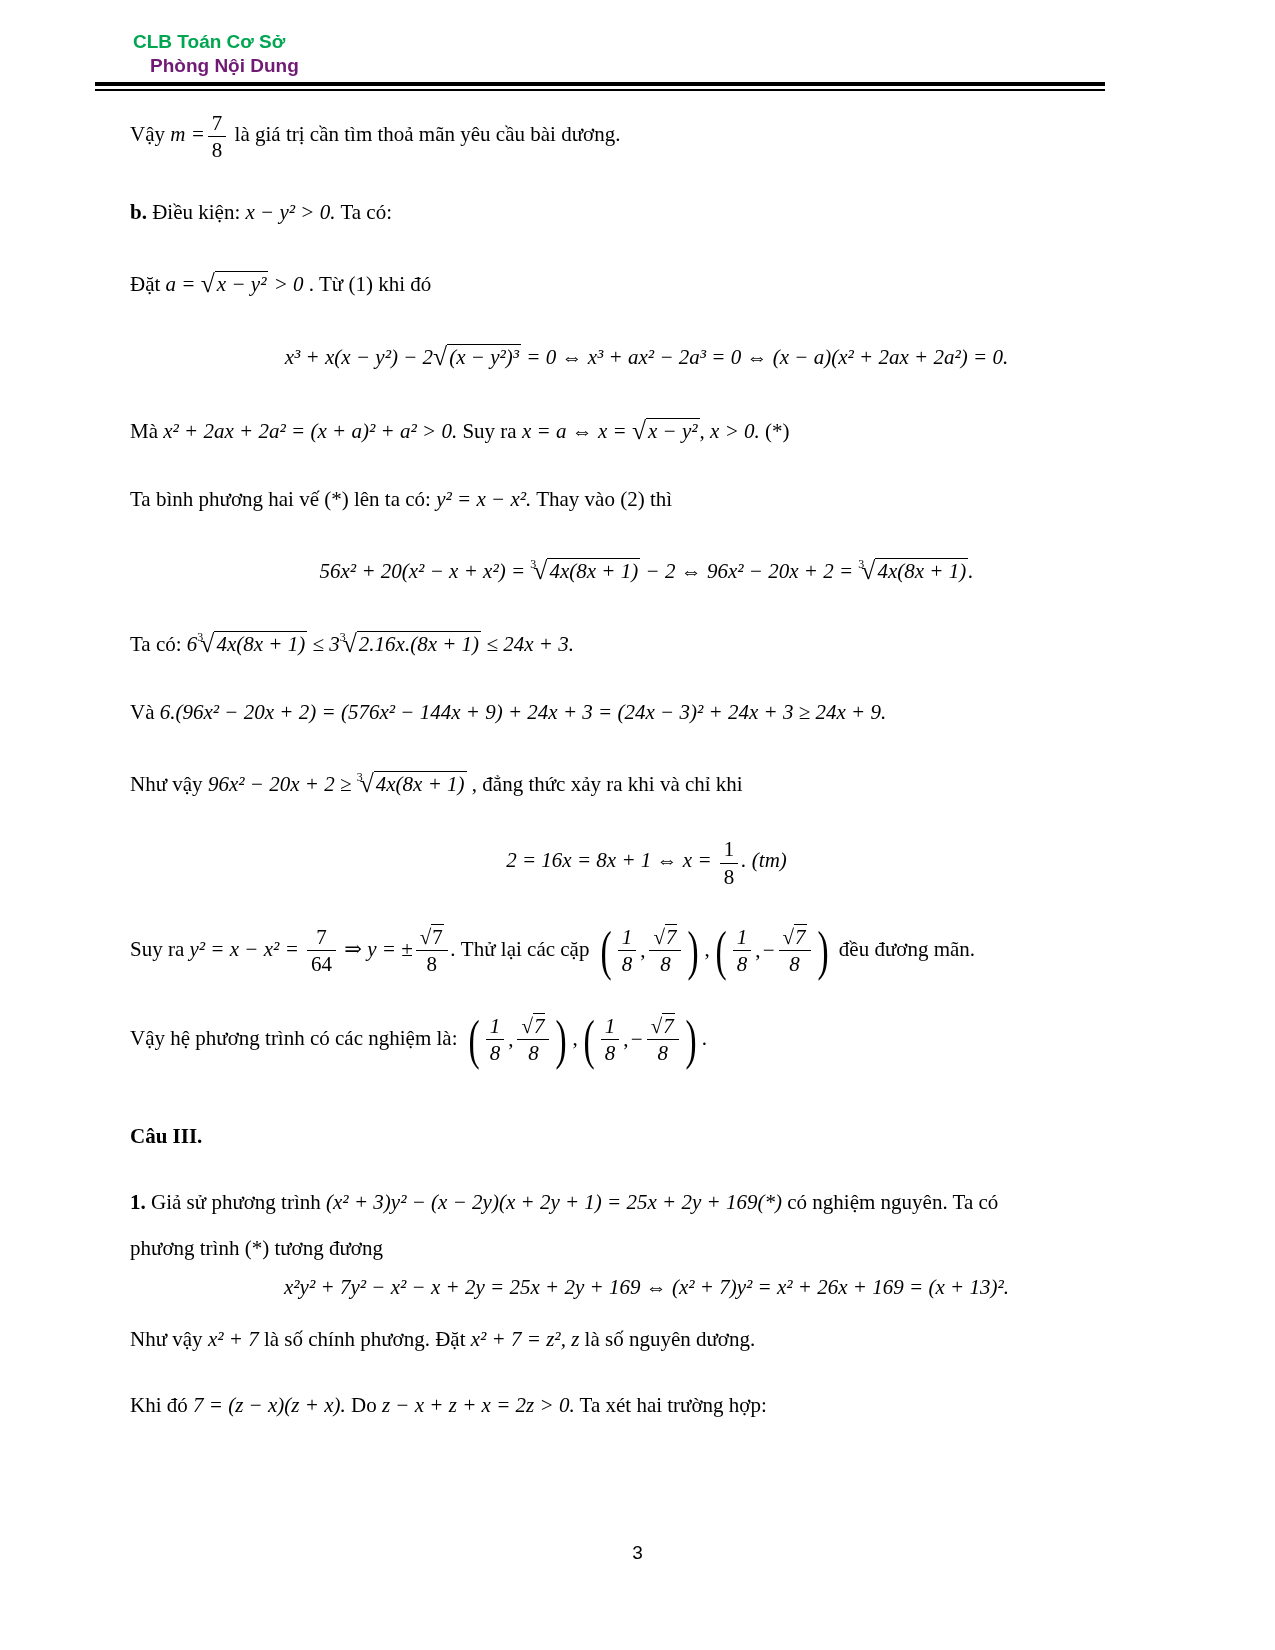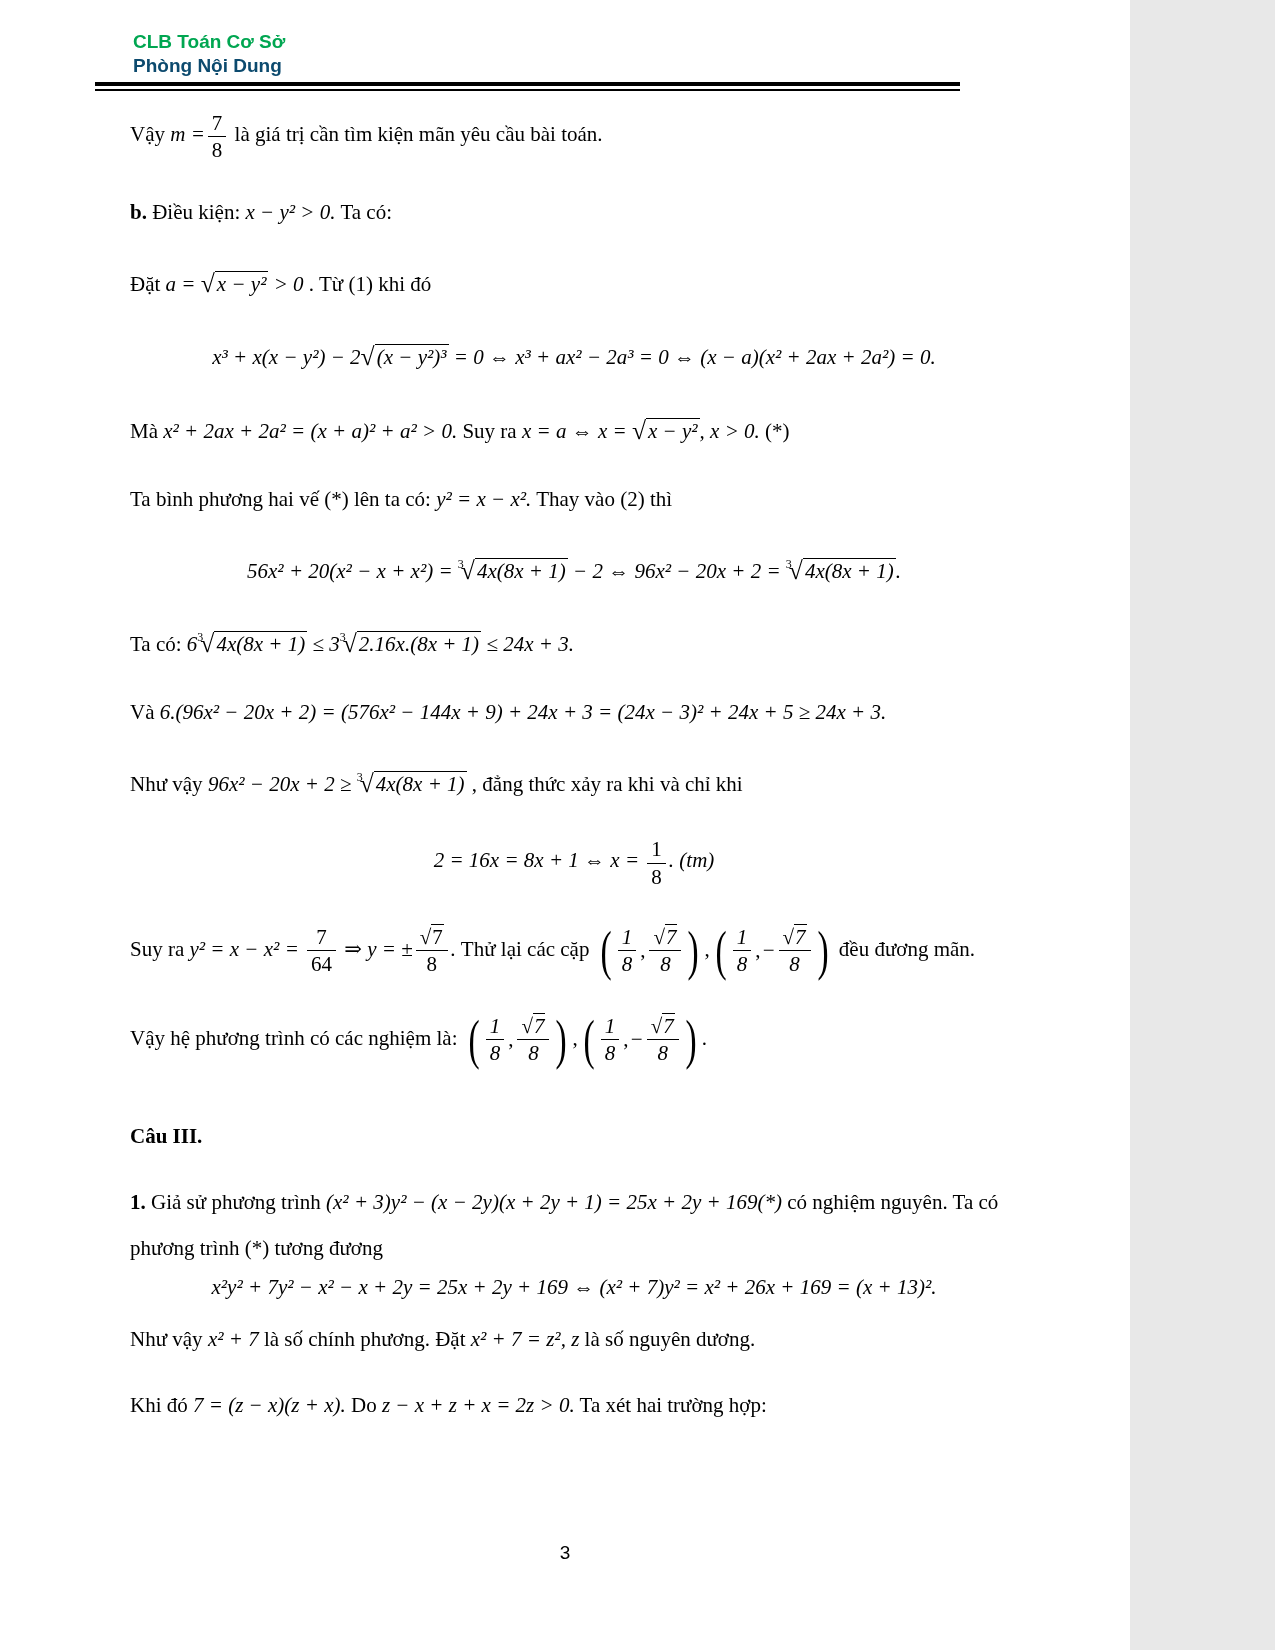--- a/index.html
+++ b/index.html
@@ -1,18 +1,18 @@
 <!DOCTYPE html>
 <html><head>
 <meta charset="utf-8">
 <style>
   html,body{margin:0;padding:0;background:#e8e8e8;}
   .page{
     position:relative;
-    width:1130px;height:1650px;
+    width:1275px;height:1650px;
     background:#ffffff;
     overflow:hidden;
     font-family:"Liberation Serif","DejaVu Serif",serif;
     color:#000;
     font-size:21px;
   }
   
   .header{padding:30px 0 0 133px;}
   .hline{
     font-family:"Liberation Sans","DejaVu Sans",sans-serif;
@@ -57,34 +57,34 @@
   .footer{position:absolute;left:0;top:1542px;width:100%;text-align:center;
           font-size:19px;font-family:"Liberation Sans","DejaVu Sans",sans-serif;}
 </style>
 </head>
 <body>
 
 <div class="page">
 
   <div class="header">
     <div class="hline" style="color: rgb(0, 166, 81);">CLB Toán Cơ Sở</div>
-    <div class="hline" style="color: #0c4a6e;">Phòng Nội Dung</div>
+    <div class="hline" style="color: #701a75; margin-left: 17px;">Phòng Nội Dung</div>
   </div>
   <div class="header-rule"></div>
 
   <div class="content">
-    <div class="para" data-para="0"><span class="t">Vậy </span><span class="m">m =</span><span class="frac"><span class="num">7</span><span class="den">8</span></span><span class="t"> là giá trị cần tìm kiện mãn yêu cầu bài toán.</span></div>
+    <div class="para" data-para="0"><span class="t">Vậy </span><span class="m">m =</span><span class="frac"><span class="num">7</span><span class="den">8</span></span><span class="t"> là giá trị cần tìm thoả mãn yêu cầu bài dương.</span></div>
     <div class="para" data-para="1"><span class="b">b. </span><span class="t">Điều kiện: </span><span class="m">x − y² &gt; 0.</span><span class="t">  Ta có:</span></div>
     <div class="para" data-para="2"><span class="t">Đặt </span><span class="m">a = </span><span class="sqrt"><span class="rsign">√</span><span class="rad">x − y²</span></span><span class="m"> &gt; 0</span><span class="t"> . Từ (1) khi đó</span></div>
     <div class="para center" data-para="3"><span class="m">x³ + x(x − y²) − 2</span><span class="sqrt"><span class="rsign">√</span><span class="rad">(x − y²)³</span></span><span class="m"> = 0 ⇔ x³ + ax² − 2a³ = 0 ⇔ (x − a)(x² + 2ax + 2a²) = 0.</span></div>
     <div class="para" data-para="4"><span class="t">Mà </span><span class="m">x² + 2ax + 2a² = (x + a)² + a² &gt; 0.</span><span class="t">  Suy ra </span><span class="m">x = a ⇔ x = </span><span class="sqrt"><span class="rsign">√</span><span class="rad">x − y²</span></span><span class="m">, x &gt; 0.</span><span class="t"> (*)</span></div>
     <div class="para" data-para="5"><span class="t">Ta bình phương hai vế (*) lên ta có: </span><span class="m">y² = x − x².</span><span class="t">  Thay vào (2) thì</span></div>
     <div class="para center" data-para="6"><span class="m">56x² + 20(x² − x + x²) = </span><span class="sqrt"><span class="ridx">3</span><span class="rsign">√</span><span class="rad">4x(8x + 1)</span></span><span class="m"> − 2 ⇔ 96x² − 20x + 2 = </span><span class="sqrt"><span class="ridx">3</span><span class="rsign">√</span><span class="rad">4x(8x + 1)</span></span><span class="m">.</span></div>
     <div class="para" data-para="7"><span class="t">Ta có: </span><span class="m">6</span><span class="sqrt"><span class="ridx">3</span><span class="rsign">√</span><span class="rad">4x(8x + 1)</span></span><span class="m"> ≤ 3</span><span class="sqrt"><span class="ridx">3</span><span class="rsign">√</span><span class="rad">2.16x.(8x + 1)</span></span><span class="m"> ≤ 24x + 3.</span></div>
-    <div class="para" data-para="8"><span class="t">Và </span><span class="m">6.(96x² − 20x + 2) = (576x² − 144x + 9) + 24x + 3 = (24x − 3)² + 24x + 5 ≥ 24x + 3.</span></div>
+    <div class="para" data-para="8"><span class="t">Và </span><span class="m">6.(96x² − 20x + 2) = (576x² − 144x + 9) + 24x + 3 = (24x − 3)² + 24x + 3 ≥ 24x + 9.</span></div>
     <div class="para" data-para="9"><span class="t">Như vậy </span><span class="m">96x² − 20x + 2 ≥ </span><span class="sqrt"><span class="ridx">3</span><span class="rsign">√</span><span class="rad">4x(8x + 1)</span></span><span class="t"> , đẳng thức xảy ra khi và chỉ khi</span></div>
     <div class="para center" data-para="10"><span class="m">2 = 16x = 8x + 1 ⇔ x = </span><span class="frac"><span class="num">1</span><span class="den">8</span></span><span class="m">. (tm)</span></div>
     <div class="para" data-para="11"><span class="t">Suy ra </span><span class="m">y² = x − x² = </span><span class="frac"><span class="num">7</span><span class="den">64</span></span><span class="m"> ⇒ y = ±</span><span class="frac"><span class="num"><span class="rsign2">√</span><span class="rad2">7</span></span><span class="den">8</span></span><span class="m">.</span><span class="t">  Thử lại các cặp </span><span class="pair">
           <span class="bigp">(</span>
           <span class="frac">
             <span class="num">1</span>
             <span class="den">8</span>
           </span>
           <span class="pcomma">, </span>
           <span class="frac">

